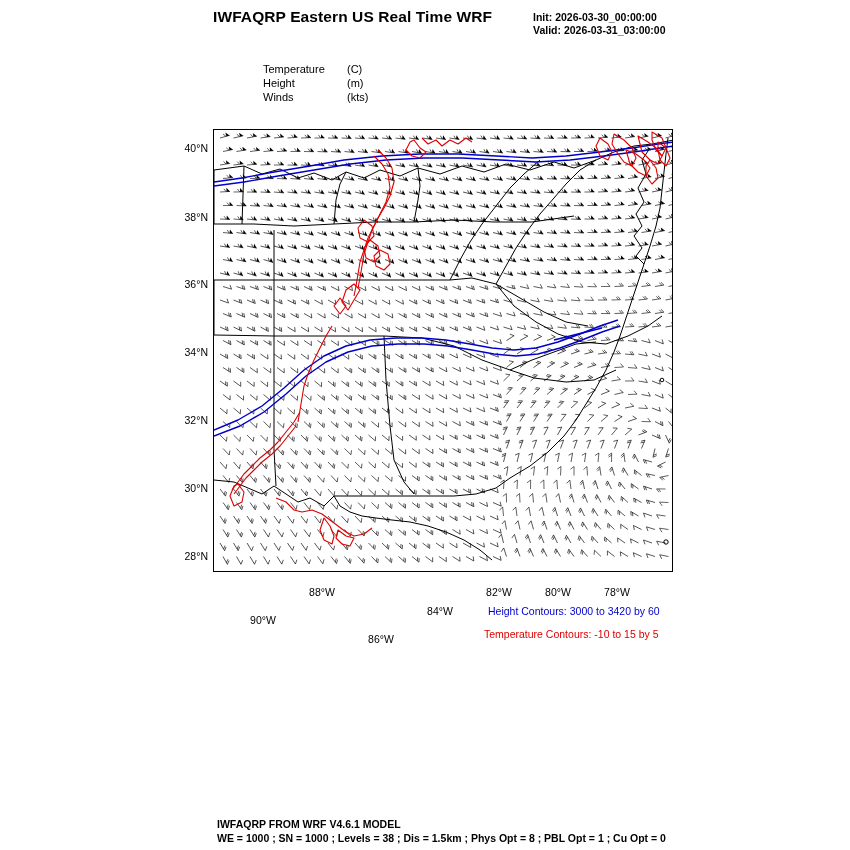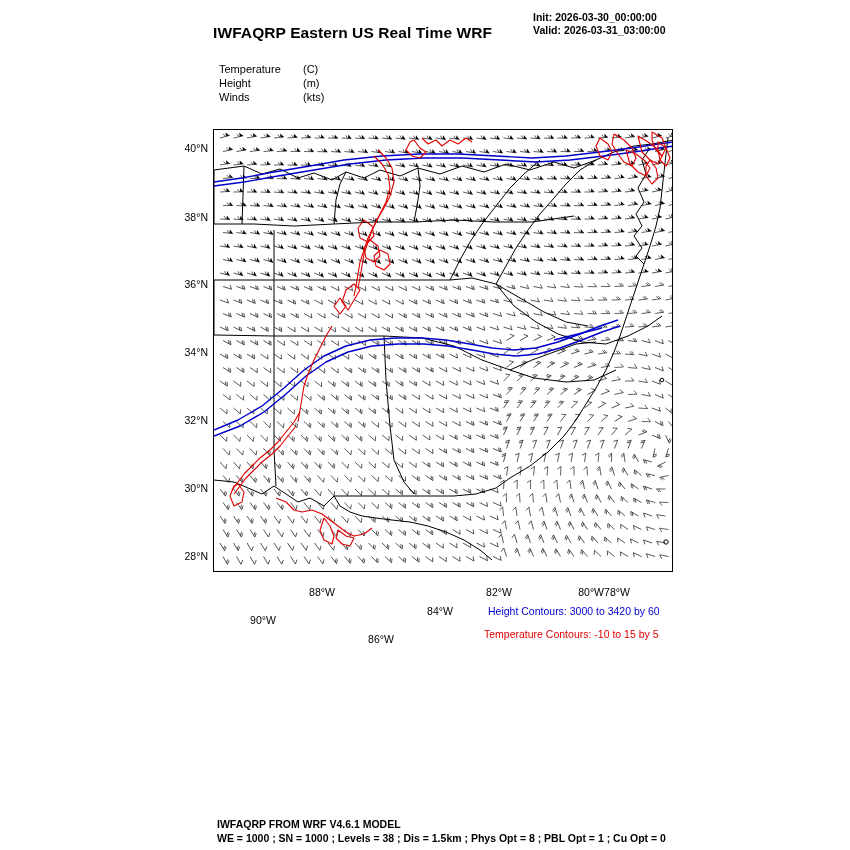--- a/index.html
+++ b/index.html
@@ -21,21 +21,20 @@
   }
   
   .title {
     position: absolute;
     left: 213px;
     top: 8px;
     font-size: 15.5px;
     font-weight: bold;
     letter-spacing: 0.1px;
     white-space: nowrap;
-    margin-top: 16px;
   }
   .init-block {
     position: absolute;
     left: 533px;
     top: 11px;
     font-size: 10.5px;
     font-weight: bold;
     line-height: 13px;
     white-space: nowrap;
   }
@@ -44,20 +43,21 @@
     position: absolute;
     left: 219px;
     top: 62px;
     font-size: 11px;
     line-height: 14px;
     white-space: nowrap;
   }
   .units .u-row span.lab {
     display: inline-block;
     width: 84px;
+    margin-left: 44px;
   }
   
   .map-frame {
     position: absolute;
     left: 213px;
     top: 129px;
     width: 460px;
     height: 443px;
     border: 1.2px solid #000;
     box-sizing: border-box;
@@ -161,21 +161,21 @@
   <div class="tickmark-y" style="left:213px; top:352px;"></div>
   <div class="tickmark-y" style="left:213px; top:420px;"></div>
   <div class="tickmark-y" style="left:213px; top:488px;"></div>
   <div class="tickmark-y" style="left:213px; top:556px;"></div>
 
   <div class="xtick" style="left:239px; top:586px;margin-top:28px;">90°W</div>
   <div class="xtick" style="left:298px; top:586px;">88°W</div>
   <div class="xtick" style="left:357px; top:586px;margin-top:47px;">86°W</div>
   <div class="xtick" style="left:416px; top:586px;margin-top:19px;">84°W</div>
   <div class="xtick" style="left:475px; top:586px;">82°W</div>
-  <div class="xtick" style="left:556px; top:586px;text-align:right;">80°W</div>
+  <div class="xtick" style="left:534px; top:586px;">80°W</div>
   <div class="xtick" style="left:593px; top:586px;">78°W</div>
 
   <div class="tickmark-x" style="left:263px; top:567px;"></div>
   <div class="tickmark-x" style="left:322px; top:567px;"></div>
   <div class="tickmark-x" style="left:381px; top:567px;"></div>
   <div class="tickmark-x" style="left:440px; top:567px;"></div>
   <div class="tickmark-x" style="left:499px; top:567px;"></div>
   <div class="tickmark-x" style="left:558px; top:567px;"></div>
   <div class="tickmark-x" style="left:617px; top:567px;"></div>
 

